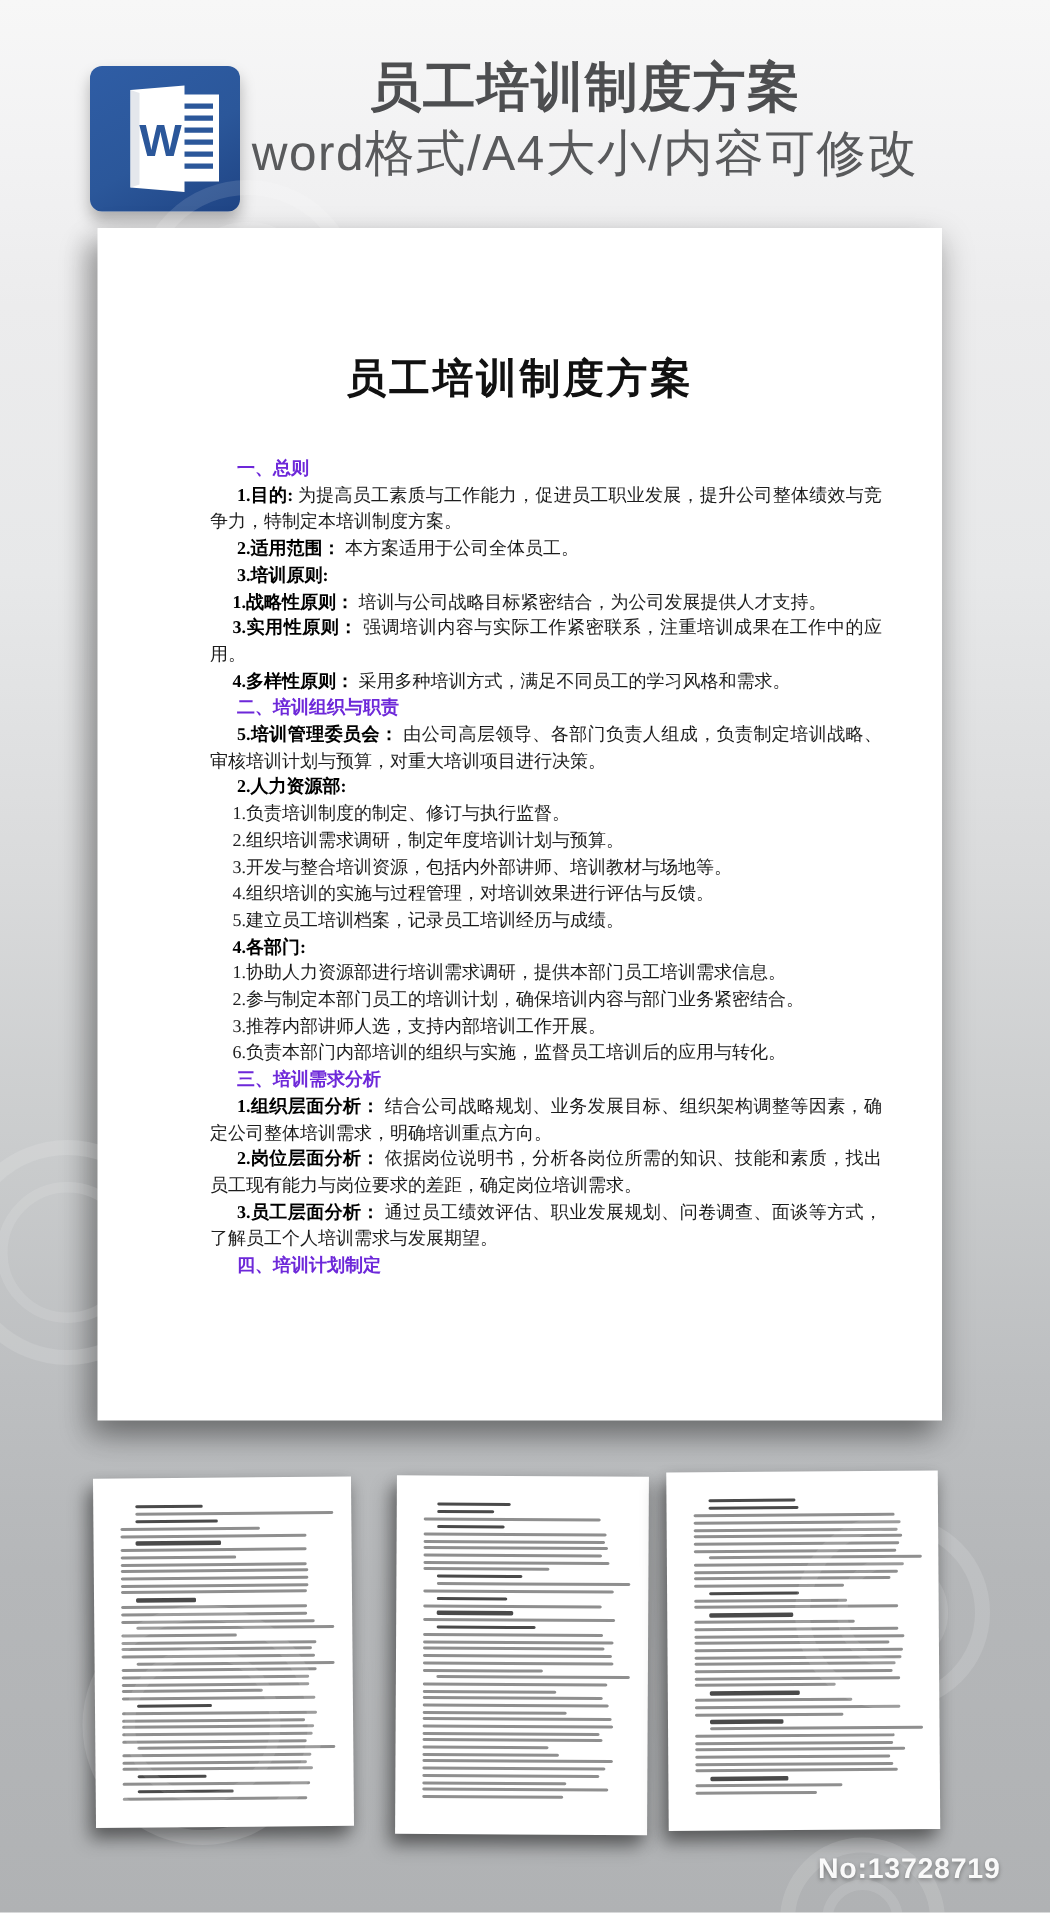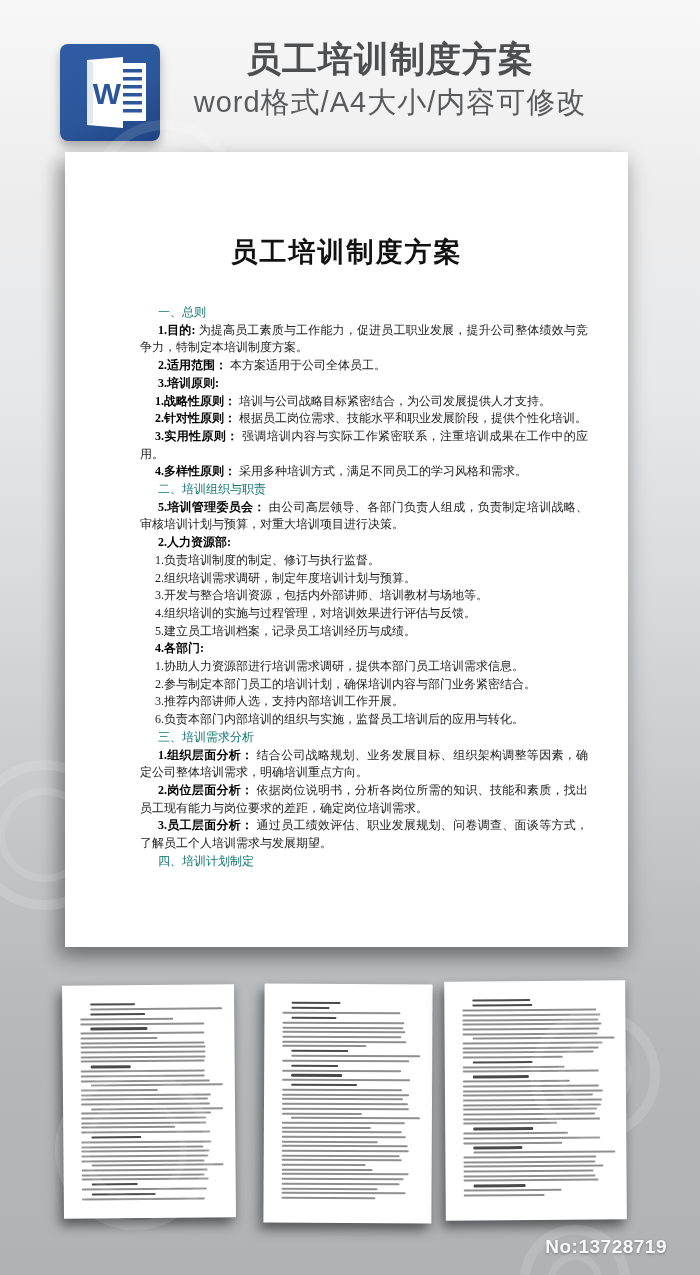--- a/index.html
+++ b/index.html
@@ -28,21 +28,21 @@
     background:linear-gradient(150deg,#2f5da5 0%,#2b579a 55%,#1f4484 100%);
     box-shadow:0 6px 10px rgba(0,0,0,0.28);
   }
   .word-tile svg { position:absolute; inset:0; }
   .header-text { position:absolute; left:80px; right:0; top:38px; text-align:center; }
   .header-title {
     font-size:35px; font-weight:bold; color:#4d4e50; letter-spacing:1px;
     line-height:42px;
   }
   .header-subtitle {
-    font-size:29px; font-weight:400; color:#595a5c; letter-spacing:1px;
+    font-size:33px; font-weight:400; color:#595a5c; letter-spacing:1px;
     line-height:36px; margin-top:4px;
   }
   
   .page-main {
     position:absolute; left:65px; top:152px; width:563px; height:795px;
     background:#ffffff; z-index:10;
     box-shadow:-9px 10px 16px rgba(0,0,0,0.22), 0 8px 20px rgba(0,0,0,0.28);
   }
   .doc-title {
     padding-top:82px; text-align:center;
@@ -50,21 +50,21 @@
     font-size:27px; font-weight:bold; color:#111; letter-spacing:2px;
   }
   .doc-body {
     margin-top:34px; padding:0 40px 0 75px;
     font-family:"Liberation Serif","DejaVu Serif",serif;
     font-size:12px; line-height:17.7px; color:#1c1c1c;
     text-align:justify;
   }
   .para { margin:0; }
   .para b { font-weight:bold; color:#000; }
-  .para.heading { font-weight:normal; color:#0f766e; }
+  .para.heading { font-weight:bold; color:#6d28d9; }
   .indent-2 { text-indent:1.5em; }
   .indent-1 { text-indent:1.25em; }
   
   .thumb {
     position:absolute; background:#fff; z-index:10;
     box-shadow:-5px 8px 12px rgba(0,0,0,0.35), 0 4px 10px rgba(0,0,0,0.25);
     cursor:pointer;
   }
   #thumb-1 { left:63px;  top:985px; width:172px; height:233px; transform:rotate(-0.5deg); }
   #thumb-2 { left:264px; top:984px; width:168px; height:239px; transform:rotate(0.3deg); }
@@ -112,21 +112,20 @@
 </div>
 
 <div class="page-main">
   <div class="doc-title">员工培训制度方案</div>
   <div class="doc-body">
       <p class="para indent-2 heading">一、总则</p>
       <p class="para indent-2"><b>1.目的:</b> 为提高员工素质与工作能力，促进员工职业发展，提升公司整体绩效与竞争力，特制定本培训制度方案。</p>
       <p class="para indent-2"><b>2.适用范围：</b> 本方案适用于公司全体员工。</p>
       <p class="para indent-2"><b>3.培训原则:</b></p>
       <p class="para indent-1"><b>1.战略性原则：</b> 培训与公司战略目标紧密结合，为公司发展提供人才支持。</p>
-      <p class="para indent-1"><b>2.针对性原则：</b> 根据员工岗位需求、技能水平和职业发展阶段，提供个性化培训。</p>
       <p class="para indent-1"><b>3.实用性原则：</b> 强调培训内容与实际工作紧密联系，注重培训成果在工作中的应用。</p>
       <p class="para indent-1"><b>4.多样性原则：</b> 采用多种培训方式，满足不同员工的学习风格和需求。</p>
       <p class="para indent-2 heading">二、培训组织与职责</p>
       <p class="para indent-2"><b>5.培训管理委员会：</b> 由公司高层领导、各部门负责人组成，负责制定培训战略、审核培训计划与预算，对重大培训项目进行决策。</p>
       <p class="para indent-2"><b>2.人力资源部:</b></p>
       <p class="para indent-1">1.负责培训制度的制定、修订与执行监督。</p>
       <p class="para indent-1">2.组织培训需求调研，制定年度培训计划与预算。</p>
       <p class="para indent-1">3.开发与整合培训资源，包括内外部讲师、培训教材与场地等。</p>
       <p class="para indent-1">4.组织培训的实施与过程管理，对培训效果进行评估与反馈。</p>
       <p class="para indent-1">5.建立员工培训档案，记录员工培训经历与成绩。</p>

